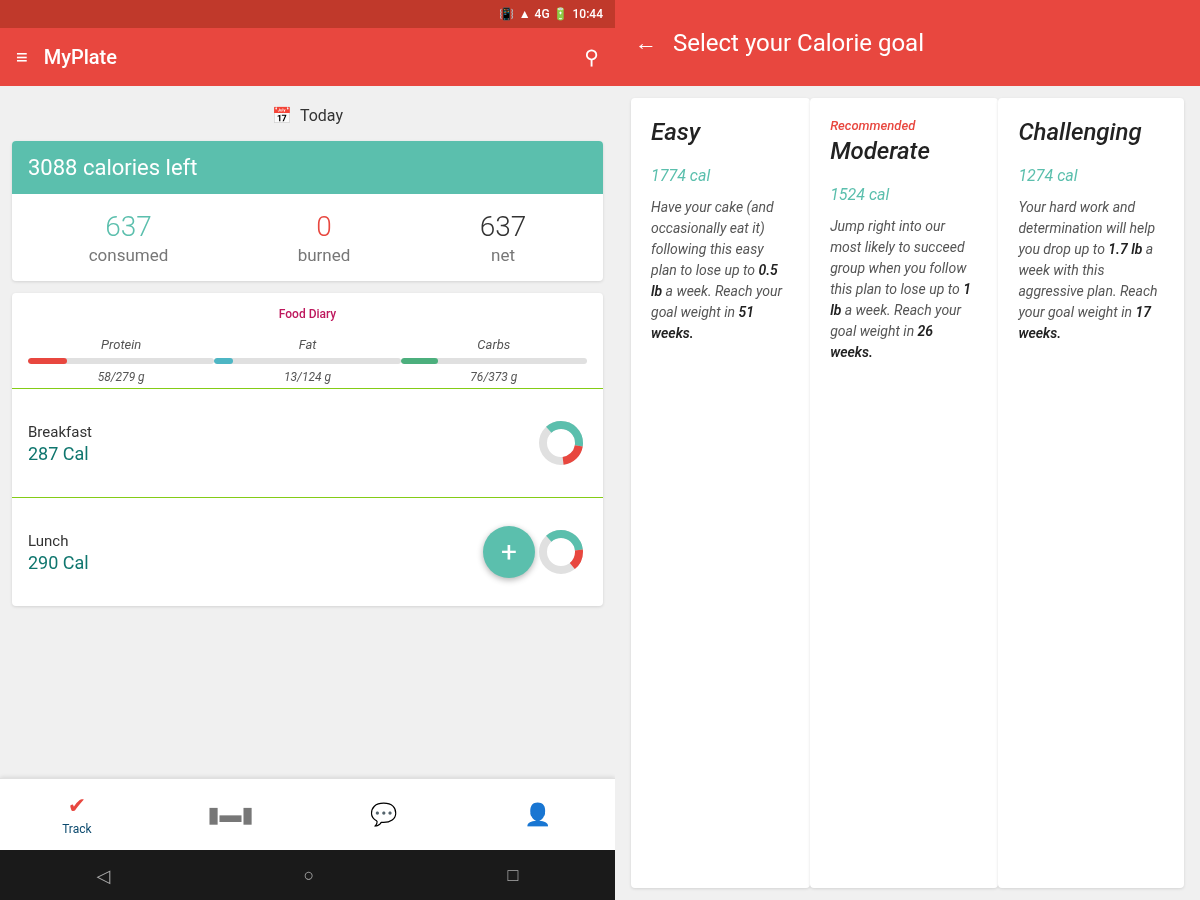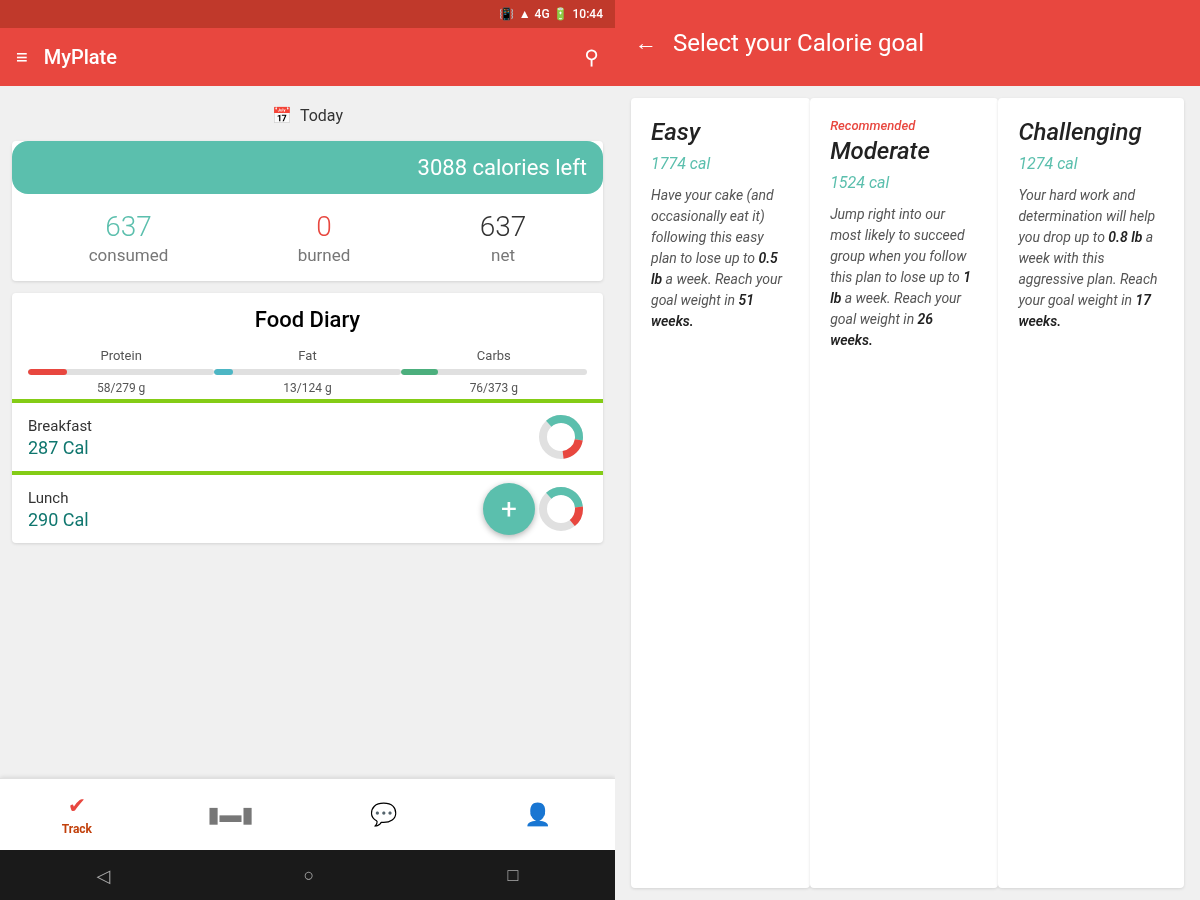--- a/index.html
+++ b/index.html
@@ -78,22 +78,21 @@
     
     .calories-card {
       background: white;
       border-radius: 4px;
       overflow: hidden;
       box-shadow: 0 1px 3px rgba(0,0,0,0.12);
     }
     .calories-bar {
       background: #5bbfad;
       padding: 14px 16px;
-      text-align: right;
-      border-radius: 16px;
+      text-align: left;
     }
     .calories-bar-text {
       color: white;
       font-size: 22px;
       font-weight: 400;
     }
     .calories-stats {
       display: flex;
       justify-content: space-around;
       padding: 16px 12px;
@@ -108,29 +107,30 @@
     
     .food-diary-card {
       background: white;
       border-radius: 4px;
       box-shadow: 0 1px 3px rgba(0,0,0,0.12);
       padding: 0;
       overflow: hidden;
     }
     .food-diary-title {
       text-align: center;
-      font-size: 22px;
+      font-size: 12px;
       font-weight: 500;
-      color: #000000;
+      color: #be185d;
       padding: 14px 16px 8px;
     }
     .macros-row {
       display: flex;
-      justify-content: center;
+      justify-content: flex-end;
       padding: 8px 16px 4px;
+      font-style: italic;
     }
     .macro-item { text-align: center; flex: 1; }
     .macro-label { font-size: 13px; color: #555; margin-bottom: 6px; }
     .macro-bar-container {
       height: 6px;
       background: #e0e0e0;
       border-radius: 3px;
       margin-bottom: 6px;
       position: relative;
       overflow: hidden;
@@ -142,23 +142,23 @@
       left: 0; top: 0;
     }
     .macro-bar-fill.protein { background: #e8473f; width: 21%; }
     .macro-bar-fill.fat { background: #4db6c4; width: 10%; }
     .macro-bar-fill.carbs { background: #4caf7d; width: 20%; }
     .macro-value { font-size: 12px; color: #555; }
 
     .meal-row {
       display: flex;
       align-items: center;
-      padding: 8px 16px;
+      padding: 28px 16px;
       position: relative;
-      border-top: 4px solid #84cc16;
+      border-top: 1px solid #84cc16;
     }
     .meal-info { flex: 1; }
     .meal-name { font-size: 15px; color: #333; font-weight: 400; }
     .meal-cal { font-size: 18px; color: #0f766e; font-weight: 400; margin-top: 2px; }
 
     
     .donut-chart {
       width: 52px;
       height: 52px;
       position: relative;
@@ -195,21 +195,21 @@
     .nav-item {
       display: flex;
       flex-direction: column;
       align-items: center;
       gap: 4px;
       cursor: pointer;
       flex: 1;
     }
     .nav-icon { font-size: 22px; color: #777; }
     .nav-icon.active { color: #e8473f; }
-    .nav-label { font-size: 12px; color: #c2410c; font-weight: 700; }
+    .nav-label { font-size: 12px; color: #0c4a6e; font-weight: 400; }
 
     
     .android-nav {
       height: 50px;
       background: #1a1a1a;
       display: flex;
       justify-content: space-around;
       align-items: center;
     }
     .android-btn { color: #aaa; font-size: 18px; cursor: pointer; }
@@ -262,21 +262,21 @@
       margin-bottom: 4px;
     }
     .goal-title {
       font-size: 24px;
       font-weight: 500;
       color: #222;
     }
     .goal-cal {
       font-size: 16px;
       color: #5bbfad;
-      margin: 8px 0 12px;
+      margin: 20px 0 12px;
     }
     .goal-desc {
       font-size: 14px;
       color: #555;
       line-height: 1.5;
     }
     .goal-desc strong { color: #222; font-weight: 600; }
   </style>
 </head>
 <body>
@@ -440,18 +440,18 @@
       <div class="goal-cal">1524 cal</div>
       <div class="goal-desc">
         Jump right into our most likely to succeed group when you follow this plan to lose up to <strong>1 lb</strong> a week. Reach your goal weight in <strong>26 weeks.</strong>
       </div>
     </div>
 
     <div class="goal-card">
       <div class="goal-title">Challenging</div>
       <div class="goal-cal">1274 cal</div>
       <div class="goal-desc">
-        Your hard work and determination will help you drop up to <strong>0.8 lb</strong> a week with this aggressive plan. Reach your goal weight in <strong>17 weeks.</strong>
+        Your hard work and determination will help you drop up to <strong>1.7 lb</strong> a week with this aggressive plan. Reach your goal weight in <strong>17 weeks.</strong>
       </div>
     </div>
 
   </div>
 </div>
 
 </body></html>

